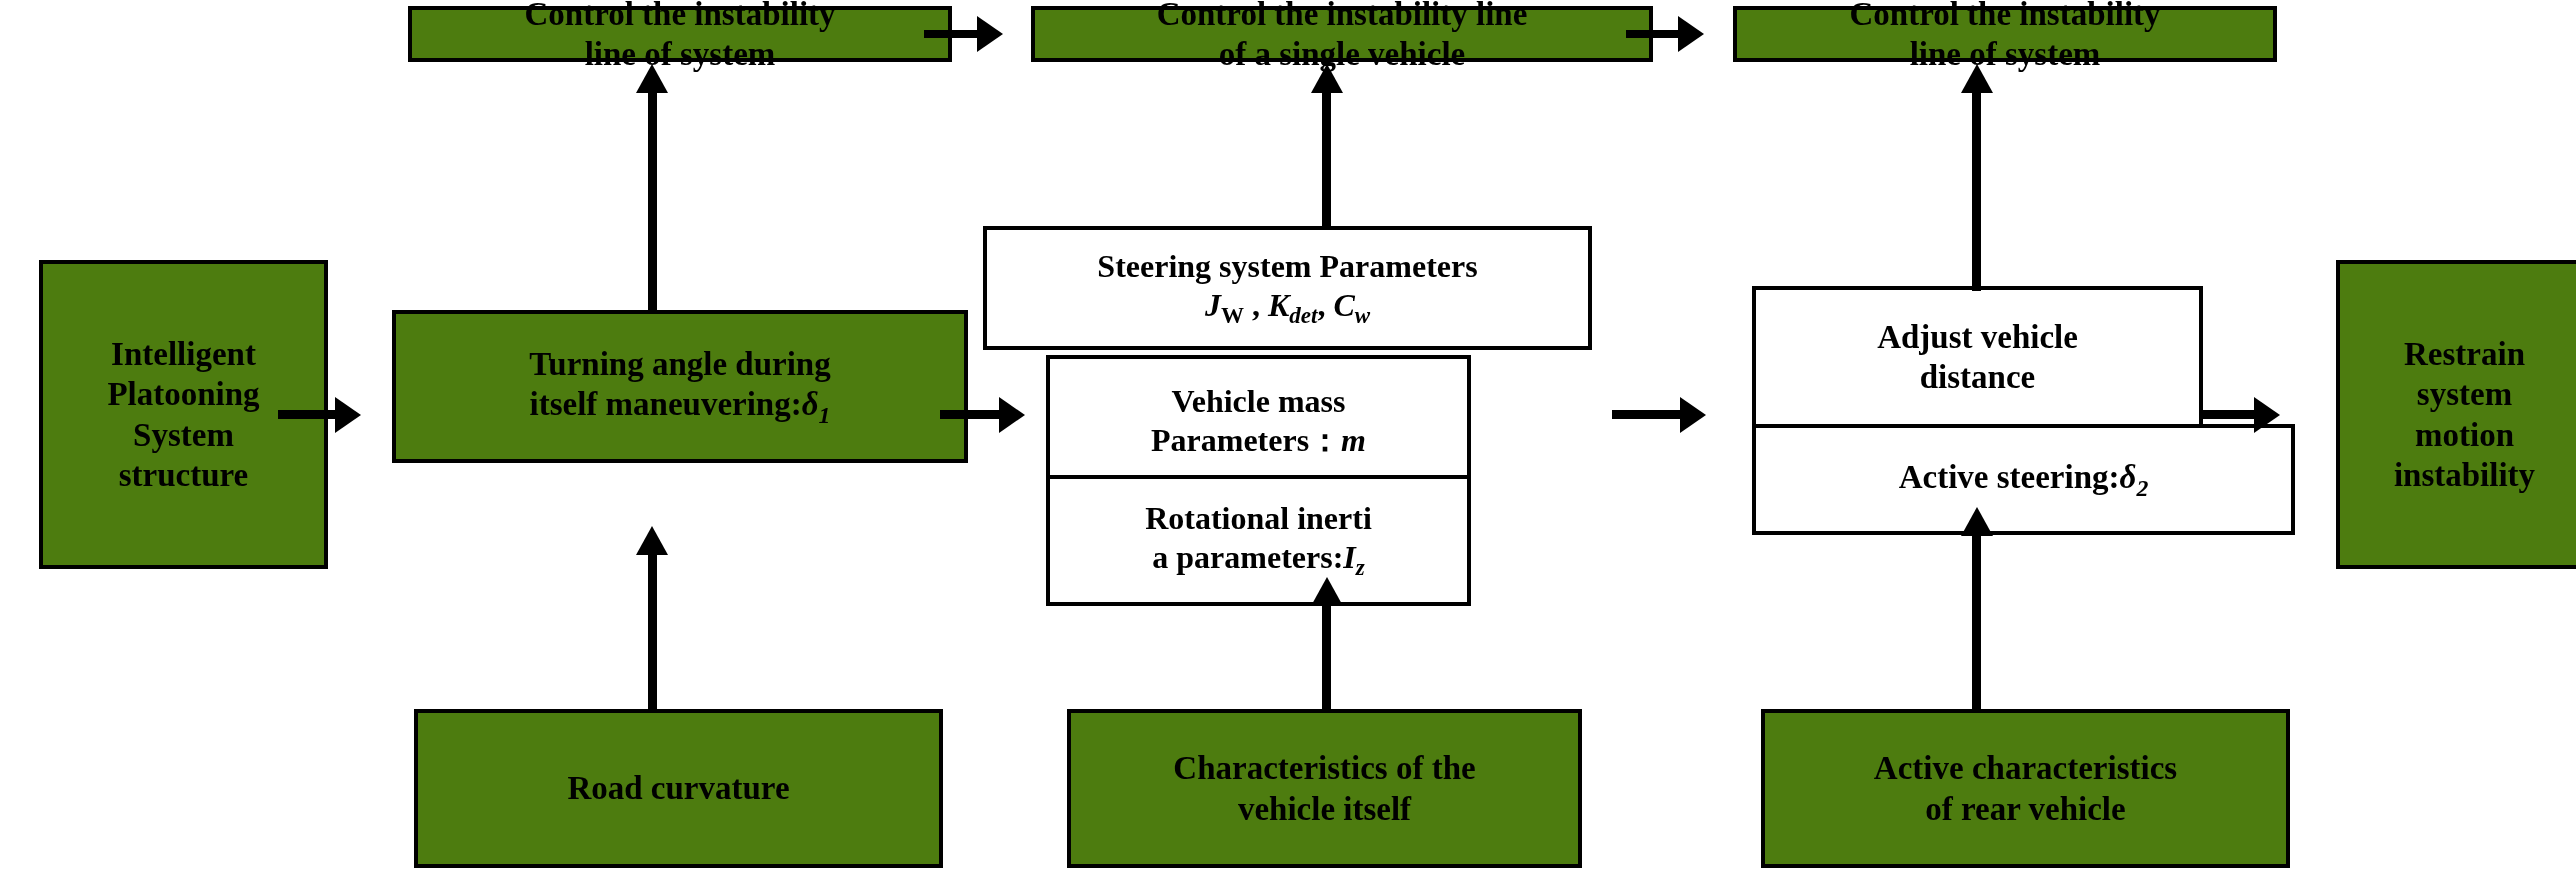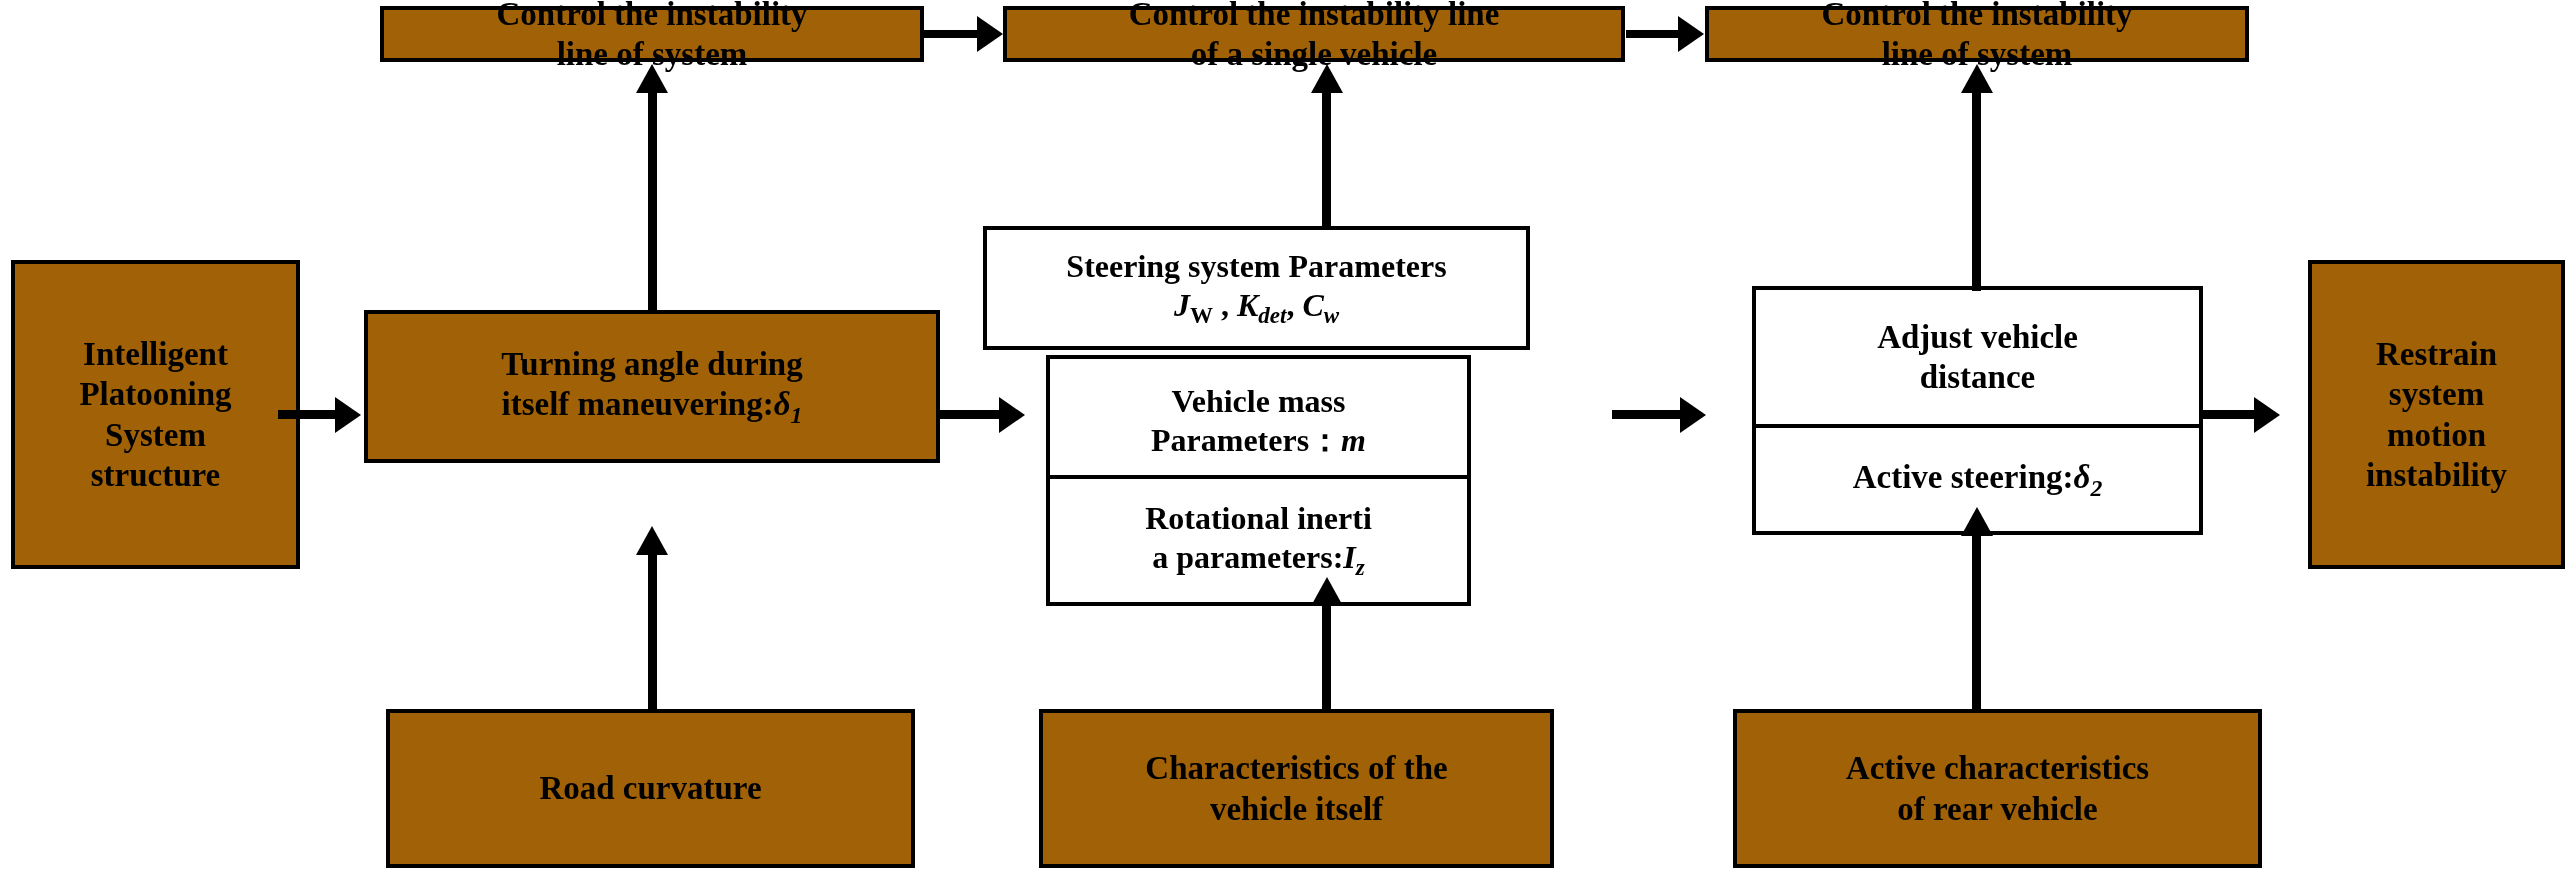--- a/index.html
+++ b/index.html
@@ -7,29 +7,30 @@
     position:relative;
     width:2576px;height:875px;
     background:#ffffff;
     font-family:"Liberation Serif", "DejaVu Serif", serif;
     overflow:hidden;
   }
   .box{
     position:absolute;
     box-sizing:border-box;
     border:4.7px solid #000000;
-    background:#a16207;
+    background:#4d7c0f;
     display:flex;
     align-items:center;
     justify-content:center;
     text-align:center;
     font-weight:bold;
     color:#000000;
     line-height:1.22;
     padding:1.6px 6.2px;
+    margin-left:28px;
   }
   
   .stack{
     position:absolute;
     box-sizing:border-box;
   }
   .cell{
     position:absolute;
     box-sizing:border-box;
     border:4.7px solid #000000;
@@ -99,21 +100,21 @@
   </div>
 
   <div class="box" style="left:364px;top:310px;width:576px;height:153px;font-size:33px;">
     <span>
       <span>Turning angle during</span><br>
       <span>itself maneuvering:</span><span class="ital">δ</span><span class="sub ital">1</span>
     </span>
   </div>
 
   <div class="stack" style="left:983px;top:226px;width:551px;height:380px;">
-    <div class="cell" style="left:0px;top:0px;width:547px;height:124px;font-size:32px;">
+    <div class="cell" style="left:0px;top:0px;width:609px;height:124px;font-size:32px;">
       <span>
         <span>Steering system Parameters</span><br>
         <span class="ital">J</span><span class="sub">W</span><span> , </span><span class="ital">K</span><span class="sub ital">det</span><span>, </span><span class="ital">C</span><span class="sub ital">w</span>
       </span>
     </div>
 
     <div class="cell" style="left:63px;top:121px;width:425px;height:132px;font-size:32px;margin-top:8px;">
       <span>
         <span>Vehicle mass</span><br>
         <span>Parameters：</span><span class="ital">m</span>
@@ -126,21 +127,21 @@
         <span>a parameters:</span><span class="ital">I</span><span class="sub ital">z</span>
       </span>
     </div>
   </div>
 
   <div class="stack" style="left:1752px;top:286px;width:451px;height:249px;">
     <div class="cell" style="left:0px;top:0px;width:451px;height:142px;font-size:33px;">
       <span class="txt">Adjust vehicle
 distance</span>
     </div>
-    <div class="cell" style="left:0px;top:138px;width:451px;height:111px;font-size:33px;text-align:right;">
+    <div class="cell" style="left:0px;top:138px;width:543px;height:111px;font-size:33px;text-align:right;">
       <span>
         <span>Active steering:</span><span class="ital">δ</span><span class="sub ital">2</span>
       </span>
     </div>
   </div>
 
   <div class="box" style="left:2308px;top:260px;width:257px;height:309px;font-size:33px;">
     <span class="txt">Restrain
 system
 motion

